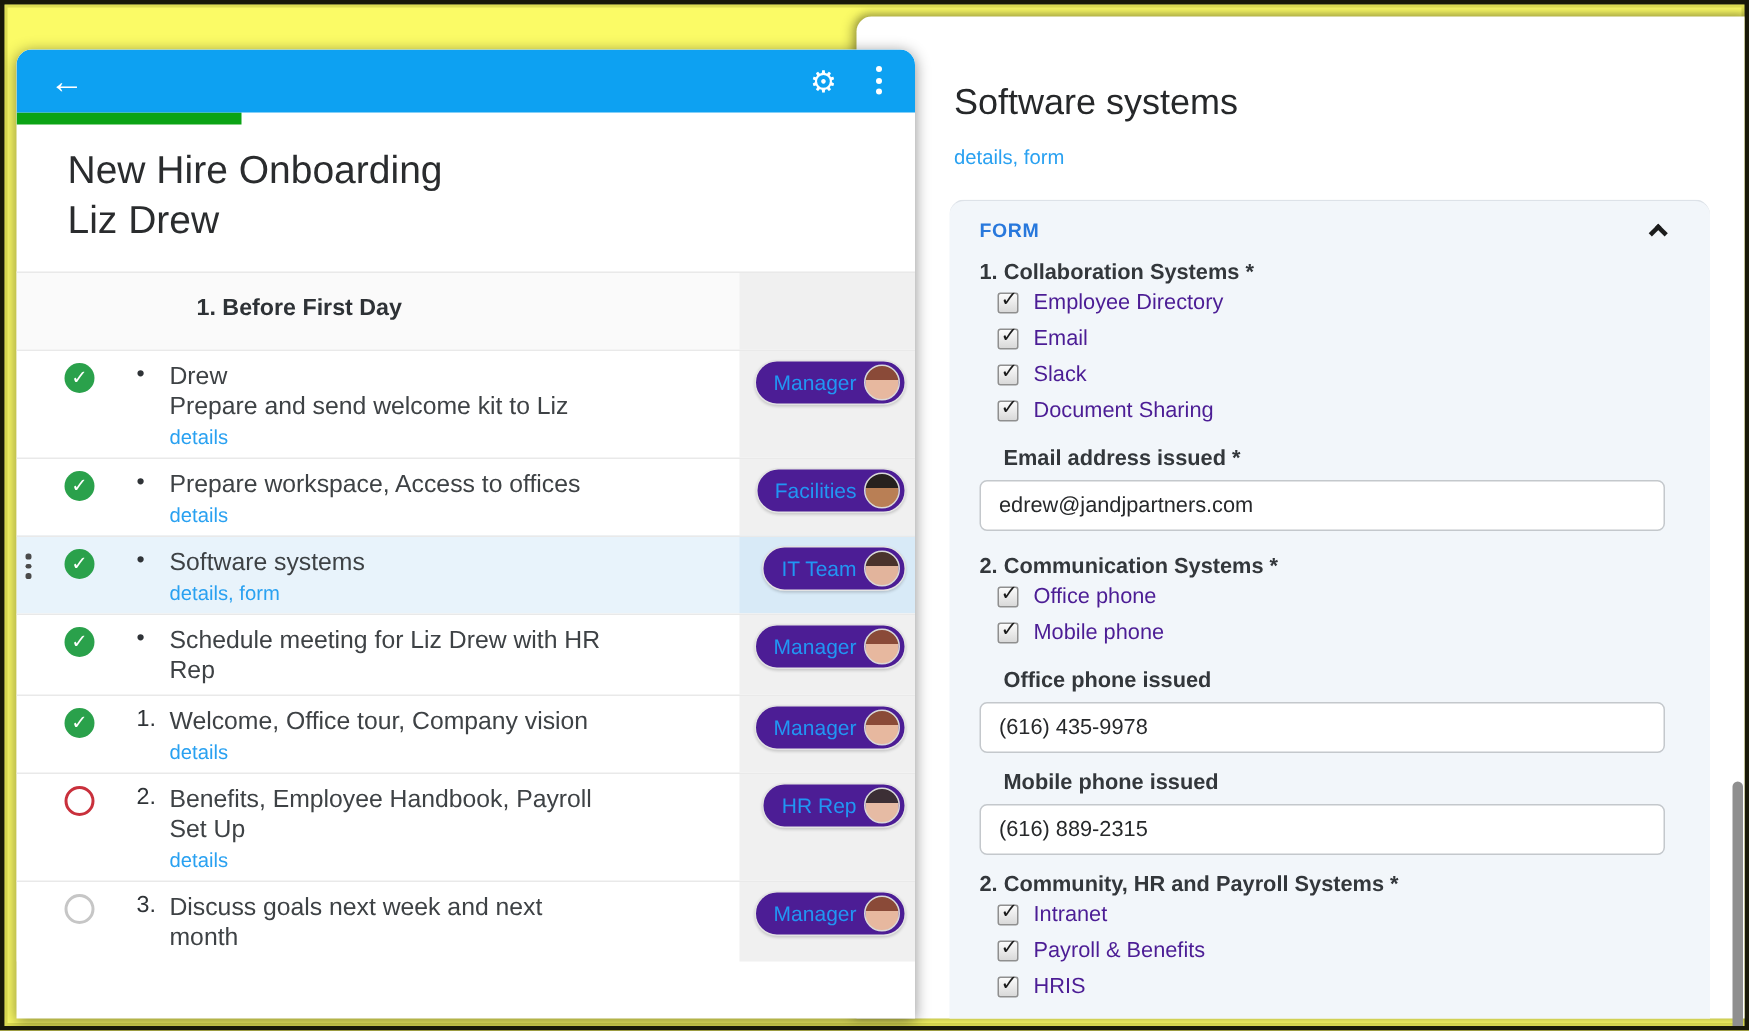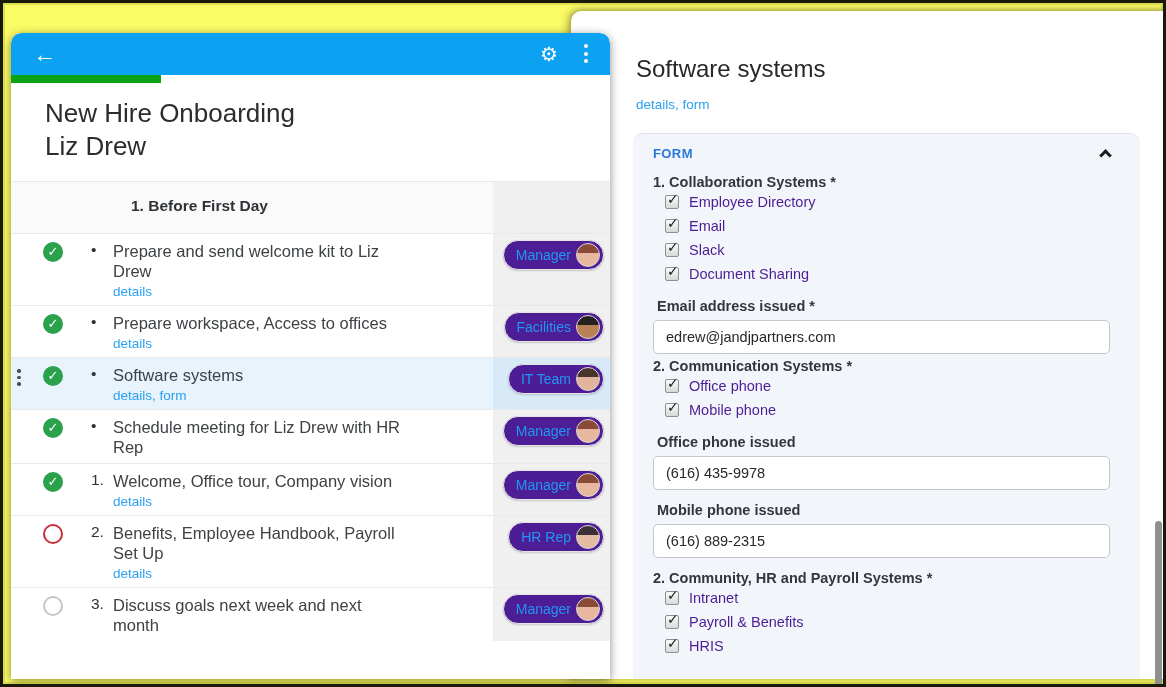--- a/index.html
+++ b/index.html
@@ -15,27 +15,27 @@
   .ptitle{ position:absolute; left:65px; top:44px; font-size:24px; color:#26282a; }
   .plink{ position:absolute; left:65px; top:86px; font-size:13.5px; color:#29a1f1; cursor:pointer; }
   .form-box{ position:absolute; left:62px; top:122px; width:507px; height:546px;
              background:#f2f6fa; border-top:1px solid #dde2e8; border-radius:10px 10px 0 0;
              padding:10px 30px 0 20px; overflow:hidden; }
   .form-head{ display:flex; justify-content:space-between; align-items:center; height:18px; }
   .fhead-label{ font-size:13px; font-weight:700; color:#2878dc; letter-spacing:.4px; }
   .chev{ width:9px; height:9px; border-top:3px solid #1c1c1c; border-right:3px solid #1c1c1c;
          transform:rotate(-45deg); margin-top:5px; cursor:pointer; }
   .fgl{ margin-top:12px; font-size:14.5px; font-weight:700; color:#33373b; }
-  .fgl.later{ margin-top:4px; }
+  .fgl.later{ margin-top:16px; }
   .cbrow{ height:24px; display:flex; align-items:center; margin-left:12px; gap:10px; cursor:pointer; }
   .cbx{ width:14px; height:14px; border:1px solid #8f8f8f; border-radius:2px;
         background:linear-gradient(180deg,#fbfbfb,#d9d9d9); position:relative; flex:0 0 14px; }
   .cbt{ position:absolute; left:1px; top:-5px; font-size:14px; font-weight:700; color:#1b1b1b; }
   .cbl{ font-size:14.5px; color:#4c1d95; }
-  .flabel{ margin:12px 4px 6px; font-size:14.5px; font-weight:700; color:#33373b; }
+  .flabel{ margin:12px 16px 6px; font-size:14.5px; font-weight:700; color:#33373b; }
   .finput{ display:block; width:100%; height:29px; border:1px solid #c4c8cc; border-radius:5px;
            background:#fff; padding:16px 12px; font-size:14.5px; color:#26282a;
            font-family:inherit; outline:none; }
   .scrollbar{ position:absolute; left:1152px; top:518px; width:7px; height:166px;
               background:#8f8f8f; border-radius:4px; z-index:6; cursor:pointer; }
 
   
   .card{ position:absolute; left:8px; top:30px; width:599px; height:646px; background:#fff;
          border-radius:10px 10px 0 0; box-shadow:0 2px 10px rgba(0,0,0,.45);
          overflow:hidden; z-index:2; }
@@ -188,22 +188,22 @@
         <div class="slabel">1.  Before First Day</div>
         <div class="acol"></div>
       </div>
 
       <div class="trow">
         <div class="gutter">
             <span class="st done"><span class="tick">✓</span></span>
           </div>
         <div class="marker">•</div>
         <div class="tbody">
+          <div class="tline">Drew</div>
           <div class="tline">Prepare and send welcome kit to Liz</div>
-          <div class="tline">Drew</div>
           <div class="tlink">details</div>
         </div>
         <div class="acol">
           <span class="pill">
             <span class="plabel">Manager</span>
             <span class="avatar av-manager"></span>
           </span>
         </div>
       </div>
 

